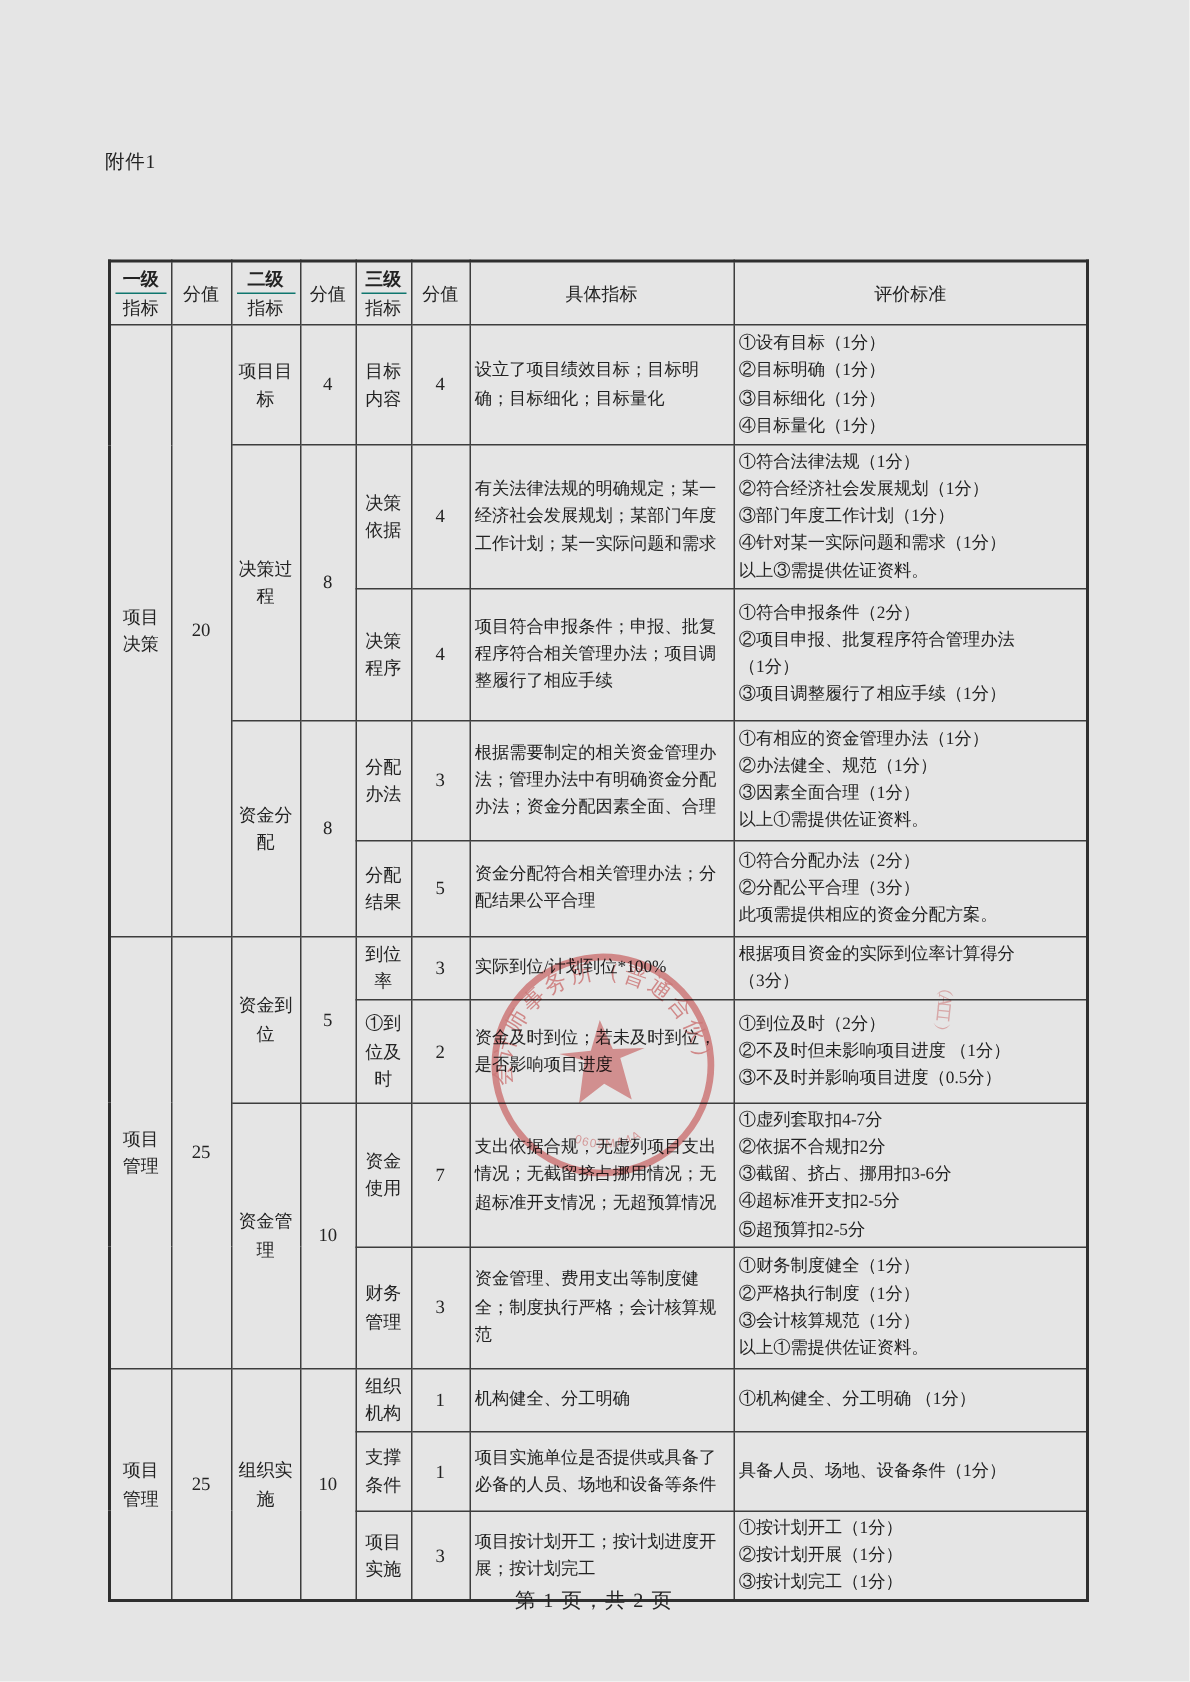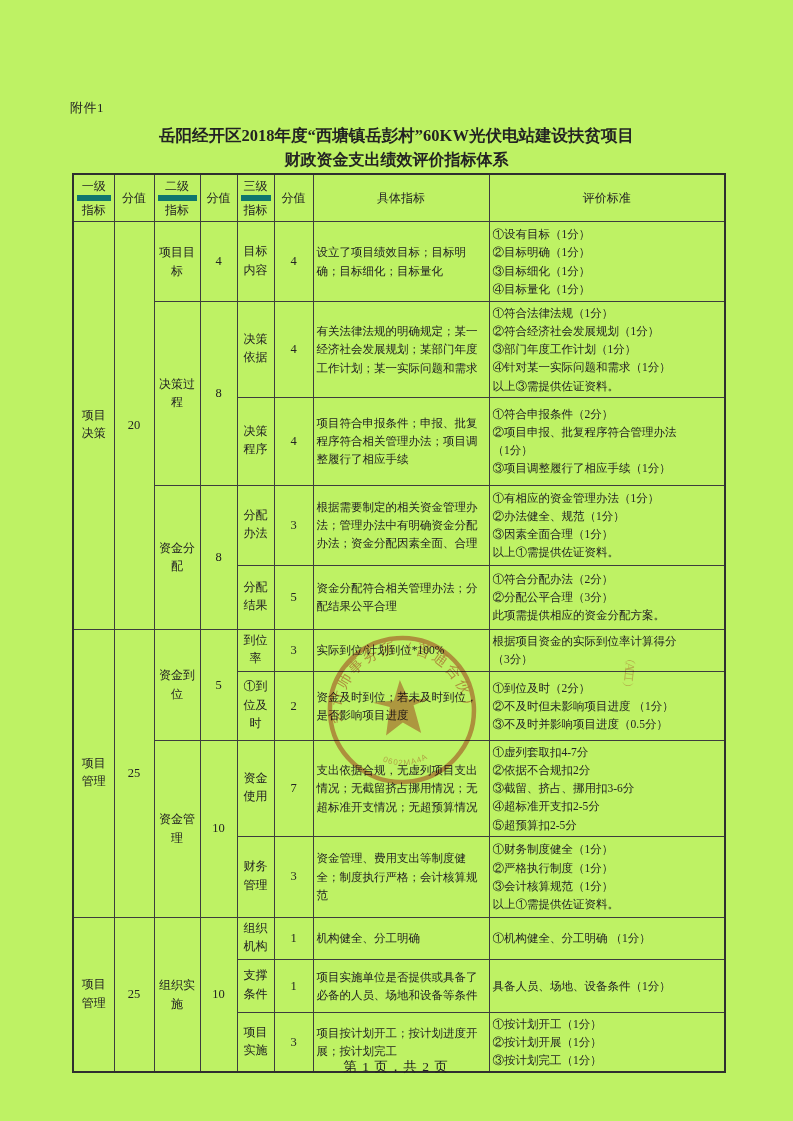--- a/index.html
+++ b/index.html
@@ -2,21 +2,21 @@
 <html><head>
 <meta charset="utf-8">
 <style>
   html,body{margin:0;padding:0;}
   body{
     width:793px;height:1121px;position:relative;
     background:#f7f7f5;
     font-family:"Liberation Serif","DejaVu Serif",serif;
     color:#232323;
   }
-  .page{position:absolute;inset:0;background:#bef264;overflow:hidden;}
+  .page{position:absolute;inset:0;background:#e5e5e5;overflow:hidden;}
 
   .attachment{position:absolute;left:70px;top:99px;font-size:13px;letter-spacing:.5px;}
   .title{position:absolute;left:0;top:124px;width:793px;text-align:center;
          font-weight:bold;font-size:16.5px;line-height:1.45;}
   .title .t2{font-size:16px;}
 
   table.grid{
     position:absolute;left:72px;top:173px;width:652px;
     border-collapse:collapse;table-layout:fixed;
     font-size:11.5px;line-height:1.5;
@@ -24,26 +24,26 @@
   table.grid td,table.grid th{
     border:1px solid #3d3d3d;vertical-align:middle;
     padding:2px 3px;font-weight:normal;overflow:hidden;
   }
   table.grid{border:2px solid #2f2f2f;}
   tr.group-start td{border-top:1.5px solid #2f2f2f;}
 
   th.hsplit{padding:0;}
   .split{display:flex;flex-direction:column;height:100%;}
   .split span{flex:1;display:flex;align-items:center;justify-content:center;font-size:12px;}
-  .split span:first-child{border-bottom:6px solid #0f766e;}
+  .split span:first-child{border-bottom:1px solid #0f766e;font-weight:bold;}
   th.hplain{text-align:center;font-size:12px;}
 
   td.score{text-align:center;font-size:12.5px;}
   td.lvl{text-align:center;padding:2px 1px;}
-  td.lvl .w2{width:2.1em;margin:0 auto;text-align:center;word-break:break-all;font-size:12px;line-height:1.55;font-family:Liberation Mono, monospace;}
+  td.lvl .w2{width:2.1em;margin:0 auto;text-align:center;word-break:break-all;font-size:12px;line-height:1.55;}
   td.lvl .w3{width:3.15em;margin:11px auto;text-align:center;word-break:break-all;font-size:12px;line-height:1.55;}
   td.spec{ text-align:left;padding:3px 5px;word-break:break-all;line-height:1.6;font-family:Liberation Serif, serif;}
   td.crit{ text-align:left;padding:3px 4px 3px 5px;white-space:pre-line;word-break:break-all;line-height:1.58;margin-top:16px;}
 
   .footer{position:absolute;left:0;top:1058px;width:792px;text-align:center;
           font-size:13.5px;letter-spacing:1px;}
 
   .stamp{
     position:absolute;left:320px;top:626px;width:164px;height:170px;
     opacity:.7;mix-blend-mode:multiply;transform:rotate(-4deg);
@@ -56,24 +56,20 @@
     pointer-events:none;
   }
 </style>
 </head>
 <body>
 
 <div class="page">
 
   <div class="attachment">附件1</div>
 
-  <div class="title">
-    <div class="t1">岳阳经开区2018年度“西塘镇岳彭村”60KW光伏电站建设扶贫项目</div>
-    <div class="t2">财政资金支出绩效评价指标体系</div>
-  </div>
 
   <table class="grid">
     <colgroup>
       <col style="width:41px">
         <col style="width:40px">
       <col style="width:46px">
         <col style="width:37px">
       <col style="width:37px">
         <col style="width:39px">
       <col style="width:176px">

